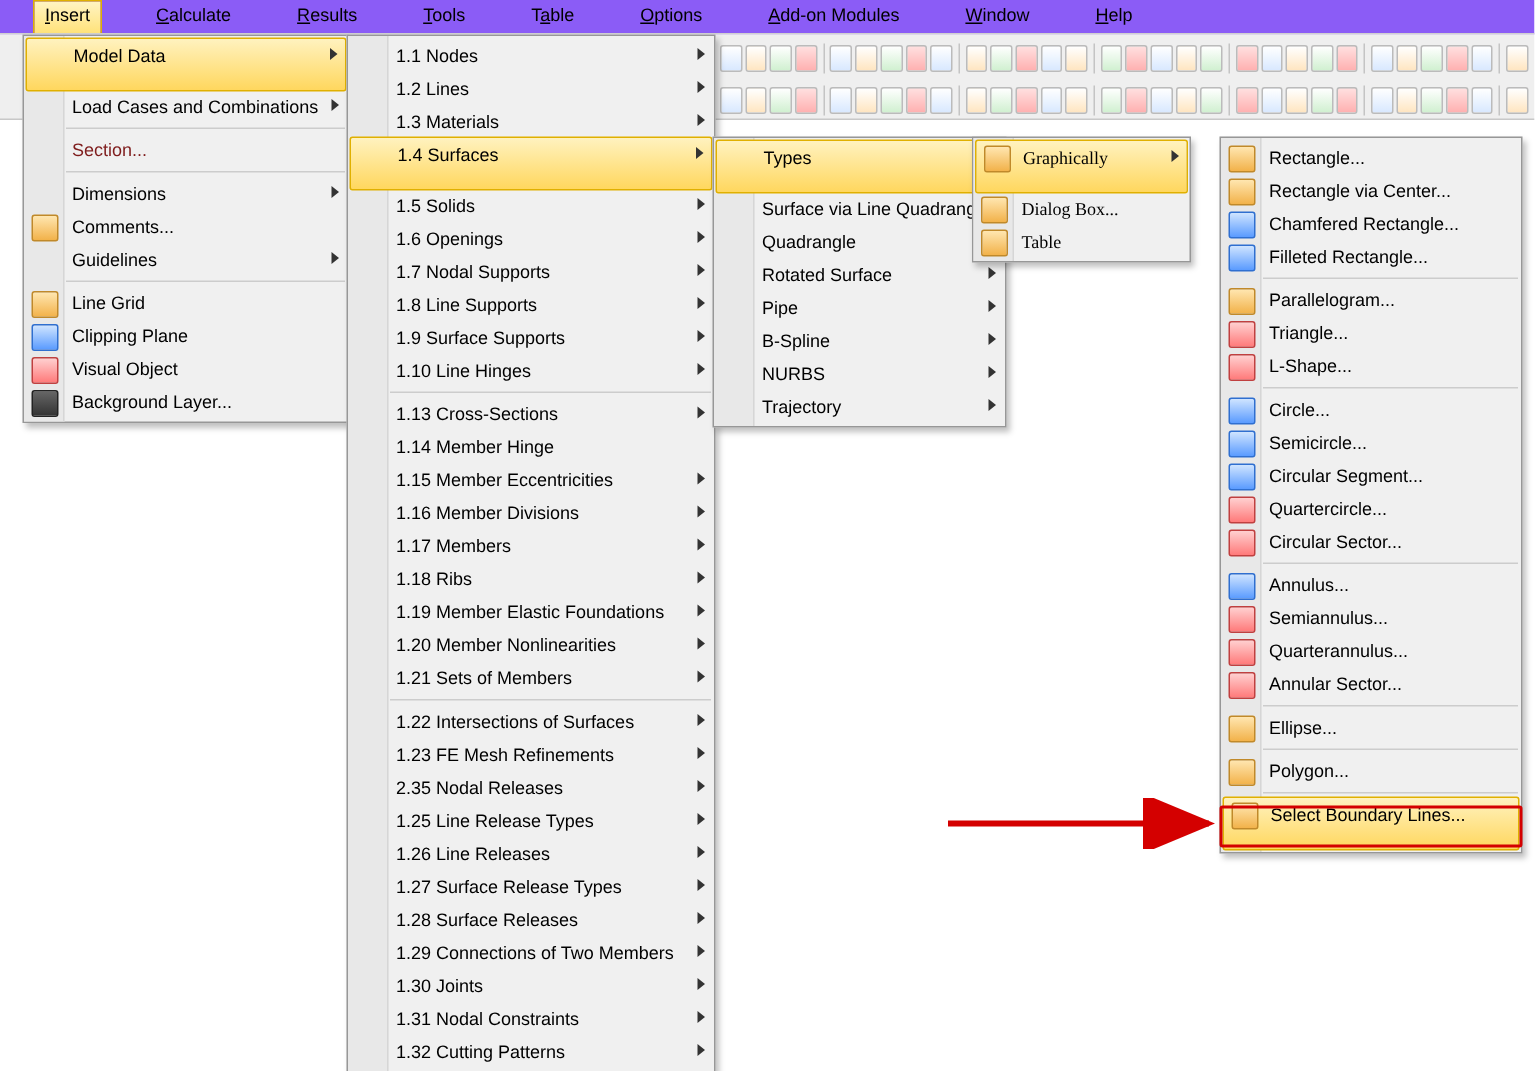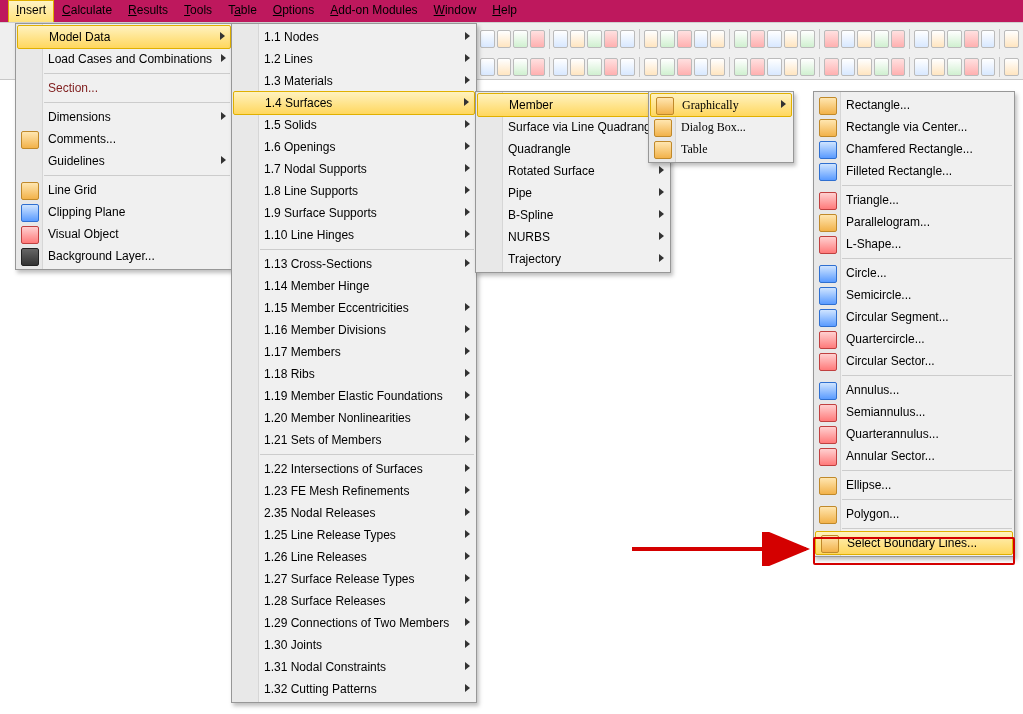--- a/index.html
+++ b/index.html
@@ -1,19 +1,19 @@
 <!DOCTYPE html>
 <html><head>
 <meta charset="utf-8">
 <style>
   html,body{margin:0;padding:0;width:1023px;height:714px;background:#fff;
     font-family:"Segoe UI",Tahoma,Arial,sans-serif;font-size:12px;color:#000;
     overflow:hidden;-webkit-font-smoothing:antialiased;}
-  .menubar{height:22px;background:#be185d;border-bottom:1px solid #d0d0d0;
-    display:flex;align-items:stretch;padding-left:8px;}
+  .menubar{height:22px;background:#8b5cf6;border-bottom:1px solid #d0d0d0;
+    display:flex;align-items:stretch;padding-left:22px;gap:28px;}
   .menubar .item{padding:3px 8px 0;cursor:default;}
   .menubar .item.open{background:linear-gradient(#fff4c4,#ffe27a);
     border:1px solid #e0b000;border-bottom:none;padding:2px 7px 0;}
   .mnemonic{text-decoration:underline;}
   .toolbars{height:56px;background:#efefef;border-bottom:1px solid #c8c8c8;
     position:relative;}
   .tb-row{position:absolute;left:0;right:0;height:27px;display:flex;
     align-items:center;gap:2px;padding:0 4px;}
   .tb-row.r1{top:2px;} .tb-row.r2{top:30px;}
   .tb-ico{width:16px;height:16px;border:1px solid #bbb;border-radius:2px;
@@ -29,21 +29,21 @@
     box-shadow:2px 3px 4px rgba(0,0,0,.25);padding:2px 0;}
   .menu .iconcol{position:absolute;left:0;top:0;bottom:0;width:26px;
     background:#e8e8e8;border-right:1px solid #d6d6d6;}
   .mi{position:relative;height:22px;display:flex;align-items:center;
     padding:0 22px 0 32px;white-space:nowrap;cursor:default;}
   .mi .arrow{position:absolute;right:6px;top:6px;width:0;height:0;
     border-top:4px solid transparent;border-bottom:4px solid transparent;
     border-left:5px solid #333;}
   .mi.hl{background:linear-gradient(#fff2bf,#ffd75e);
     border:1px solid #e0b000;border-radius:2px;margin:-1px 1px;height:22px;
-    padding:0 21px 0 31px;}
+    padding:0 21px 12px 31px;}
   .mi.hl .arrow{right:5px;}
   .mi.disabled{color:#7f1d1d;}
   .msep{height:1px;margin:3px 2px 3px 28px;background:#cccccc;}
   .mi .ico{position:absolute;left:5px;top:3px;width:16px;height:16px;
     border-radius:2px;}
   .ico.generic{background:linear-gradient(#ffe6b0,#f2b24a);
     border:1px solid #c0892a;}
   .ico.blue{background:linear-gradient(#cfe4ff,#5a9bff);border:1px solid #2f6fd0;}
   .ico.red{background:linear-gradient(#ffd0d0,#ff7a7a);border:1px solid #c04040;}
   .ico.dk{background:linear-gradient(#666,#333);border:1px solid #222;}
@@ -314,21 +314,21 @@
       <span class="arrow"></span>
     </div>
     <div class="mi">
       <span>1.32 Cutting Patterns</span>
       <span class="arrow"></span>
     </div>
   </div>
 <div class="menu" id="m_surf" style="left: 475px; top: 91px; width: 194px;">
     <div class="iconcol"></div>
     <div class="mi hl">
-      <span>Member</span>
+      <span>Types</span>
       <span class="arrow"></span>
     </div>
     <div class="mi">
       <span>Surface via Line Quadrangle</span>
       <span class="arrow"></span>
     </div>
     <div class="mi">
       <span>Quadrangle</span>
       <span class="arrow"></span>
     </div>
@@ -382,26 +382,26 @@
     <div class="mi">
       <span class="ico blue"></span>
       <span>Chamfered Rectangle...</span>
     </div>
     <div class="mi">
       <span class="ico blue"></span>
       <span>Filleted Rectangle...</span>
     </div>
     <div class="msep"></div>
     <div class="mi">
+      <span class="ico generic"></span>
+      <span>Parallelogram...</span>
+    </div>
+    <div class="mi">
       <span class="ico red"></span>
       <span>Triangle...</span>
-    </div>
-    <div class="mi">
-      <span class="ico generic"></span>
-      <span>Parallelogram...</span>
     </div>
     <div class="mi">
       <span class="ico red"></span>
       <span>L-Shape...</span>
     </div>
     <div class="msep"></div>
     <div class="mi">
       <span class="ico blue"></span>
       <span>Circle...</span>
     </div>

